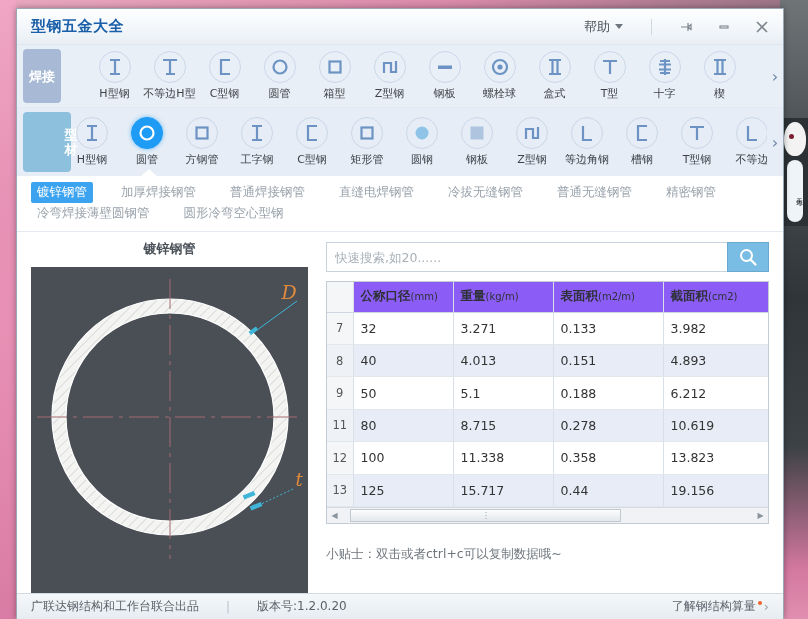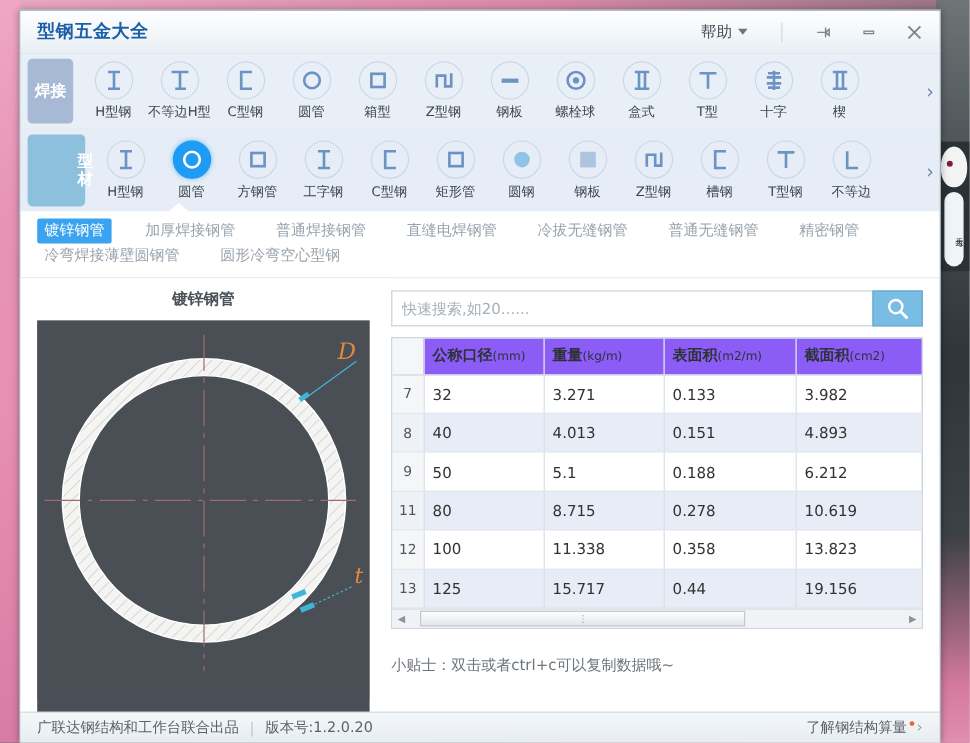--- a/index.html
+++ b/index.html
@@ -65,21 +65,21 @@
   .tool-row { display:flex; align-items:stretch; position:relative; }
   #row-weld { height:63px; background:#e9eff7; border-bottom:1px solid #e2e9f1; }
   #row-shape { height:68px; background:#e6edf6; }
   .cat-tab {
     width:38px; flex:0 0 38px; margin:4px 0 4px 6px; border-radius:4px;
     display:flex; align-items:center; justify-content:center;
     font-size:13px; font-weight:bold; line-height:15px; text-align:center; color:#ffffff;
   }
   #cat-weld { background:#a8b9d6; }
   #cat-shape { background:#8cc0dd;padding-left:48px; }
-  .items { flex:1; display:flex; align-items:center; overflow:hidden; padding-left:6px; }
+  .items { flex:1; display:flex; align-items:center; overflow:hidden; padding-left:6px;justify-content:center; }
   .titem { width:55px; flex:0 0 55px; display:flex; flex-direction:column; align-items:center;
      gap:3px; cursor:default; }
   .ic { width:32px; height:32px; border-radius:50%; border:1px solid #cbd7e8;
      display:flex; align-items:center; justify-content:center; background:transparent; }
   .titem.sel .ic { background:#1d9bf5; border-color:#1d9bf5; box-shadow:0 0 4px rgba(29,155,245,.6); }
   .ic svg { display:block; }
   .ilabel { font-size:11px; color:#3d4349; white-space:nowrap; }
   .nav-arrow { width:16px; flex:0 0 16px; display:flex; align-items:center; justify-content:center;
      color:#6e86a8; font-size:16px; }
   #row-shape .pointer {
@@ -133,21 +133,21 @@
   .htrack { flex:1; height:16px; position:relative; }
   .hthumb { position:absolute; top:1px; left:2%; width:66%; height:13px;
      background:linear-gradient(180deg,#fdfdfd,#e3e7eb); border:1px solid #c2c9d0;
      display:flex; align-items:center; justify-content:center; color:#9099a1; font-size:8px; }
 
   #tip { font-size:12.5px; color:#6e757c; margin-top:22px; }
 
   
   #statusbar { height:26px; flex:0 0 26px; background:linear-gradient(180deg,#f5f8fa,#e6ecf1);
      border-top:1px solid #d3dae1; display:flex; align-items:center; padding:0 10px 0 14px; }
-  #status-left { font-size:12px; color:#5b6269; display:flex; align-items:center; gap:9px; }
+  #status-left { font-size:12px; color:#5b6269; display:flex; align-items:center; gap:27px; }
   .st-sep { color:#bcc4cb; }
   #status-right { margin-left:auto; font-size:12px; color:#5b6269; display:flex; align-items:center;
      gap:2px; position:relative; padding-right:4px; }
   .reddot { width:4px; height:4px; border-radius:50%; background:#f0642c; margin-bottom:8px; }
   .chev { color:#9aa3ac; font-size:13px; }
 </style>
 </head>
 <body>
 
 <div id="desk-a"></div>
@@ -359,20 +359,28 @@
           </span>
           <span class="ilabel">钢板</span>
         </div>
         <div class="titem">
           <span class="ic">
             <svg width="22" height="24" viewBox="0 0 22 24">
               <path d="M5 18V8h7v9h5V6" stroke="#6d93c4" stroke-width="2.2" fill="none"></path>
             </svg>
           </span>
           <span class="ilabel">Z型钢</span>
+        </div>
+        <div class="titem">
+          <span class="ic">
+            <svg width="22" height="24" viewBox="0 0 22 24">
+              <path d="M7 5v14h9" stroke="#6d93c4" stroke-width="2.2" fill="none"></path>
+            </svg>
+          </span>
+          <span class="ilabel">等边角钢</span>
         </div>
         <div class="titem">
           <span class="ic">
             <svg width="22" height="24" viewBox="0 0 22 24">
               <path d="M16 5H7v14h9" stroke="#6d93c4" stroke-width="2.2" fill="none"></path>
             </svg>
           </span>
           <span class="ilabel">槽钢</span>
         </div>
         <div class="titem">

